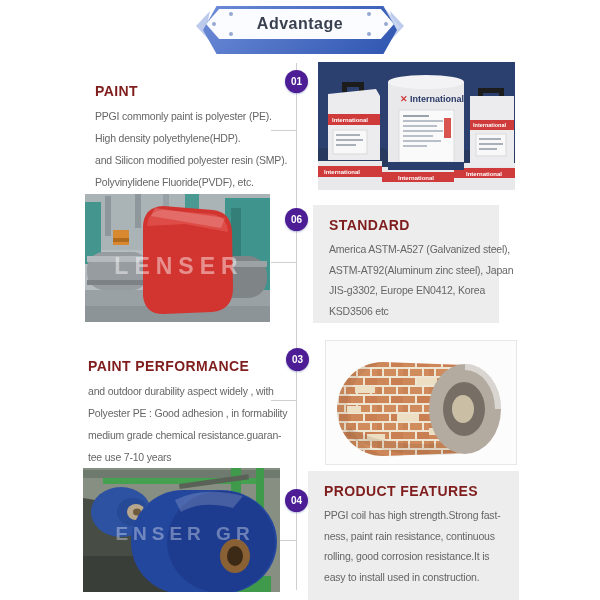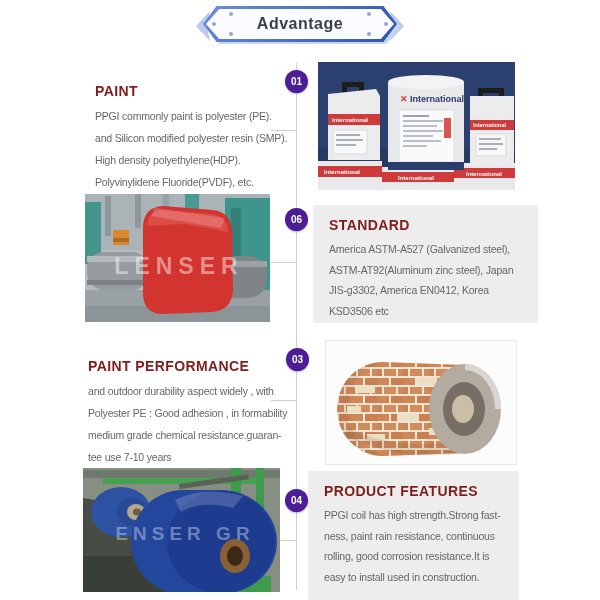--- a/index.html
+++ b/index.html
@@ -6,42 +6,42 @@
   .canvas{position:relative;width:600px;height:600px;background:#ffffff;overflow:hidden;
           font-family:"Liberation Sans",sans-serif;}
 
   
   .banner{position:absolute;left:196px;top:4px;width:208px;height:40px;}
   .tip{position:absolute;top:7px;width:14px;height:30px;background:#bccbec;}
   .tip-l{left:0;clip-path:polygon(0 50%,100% 0,78% 50%,100% 100%);}
   .tip-r{right:0;clip-path:polygon(100% 50%,0 0,22% 50%,0 100%);}
   .hex{clip-path:polygon(0 50%,7% 0,93% 0,100% 50%,93% 100%,7% 100%);}
   .hex-shadow{position:absolute;left:10px;top:6px;width:194px;height:34px;background:#c9d6f0;}
-  .hex-outer{position:absolute;left:7px;top:2px;width:194px;height:36px;
+  .hex-outer{position:absolute;left:7px;top:2px;width:194px;height:48px;
              background:linear-gradient(135deg,#6d8cd8,#2e55b0);}
   .hex-inner{position:absolute;left:3px;top:3px;width:188px;height:30px;background:#fbfcff;
              display:flex;align-items:center;justify-content:center;}
   .banner-text{font-size:16px;font-weight:bold;color:#39404f;letter-spacing:.5px;}
   .dot{position:absolute;width:4px;height:4px;border-radius:50%;background:#96a7d1;}
 
   
   .spine{position:absolute;left:296px;top:63px;width:1px;height:527px;background:#cfcfcf;}
   .tick{position:absolute;left:271px;width:26px;height:1px;background:#cfcfcf;}
   .badge{position:absolute;width:23px;height:23px;border-radius:50%;background:#4c1d95;
          color:#fff;font-size:10px;font-weight:bold;display:flex;align-items:center;
          justify-content:center;z-index:3;box-shadow:0 1px 2px rgba(40,70,150,.35);margin-top:18px;}
 
   
   .heading{margin:0 0 6px 0;font-size:14px;font-weight:bold;color:#7f1d1d;letter-spacing:.4px;}
   .bodyline{font-size:10.5px;color:#666;letter-spacing:-.2px;line-height:22px;white-space:nowrap;}
   .textblock{position:absolute;}
   .tb-1{left:95px;top:83px;}
   .tb-3{left:88px;top:358px;}
   .info-box{position:absolute;background:#ededed;box-sizing:border-box;padding:12px 0 0 16px;}
-  .box-2{left:313px;top:205px;width:225px;height:118px;}
+  .box-2{left:313px;top:205px;width:186px;height:118px;}
   .box-4{left:308px;top:471px;width:211px;height:144px;}
   .info-box .bodyline{line-height:20.5px;}
 
   
   .photo{position:absolute;display:block;}
   .ph-paint{left:318px;top:62px;width:197px;height:128px;}
   .ph-red{left:85px;top:194px;width:185px;height:128px;}
   .ph-brick{left:325px;top:340px;width:192px;height:125px;}
   .ph-blue{left:83px;top:468px;width:197px;height:124px;}
 </style>
@@ -74,22 +74,22 @@
   <div class="tick" style="top:540px"></div>
 
   <div class="badge" style="left:285px;top:52px">01</div>
   <div class="badge" style="left:285px;top:190px">06</div>
   <div class="badge" style="left:286px;top:330px">03</div>
   <div class="badge" style="left:285px;top:471px">04</div>
 
   <div class="textblock tb-1">
     <h2 class="heading">PAINT</h2>
     <div class="bodyline">PPGI commonly paint is polyester (PE).</div>
+    <div class="bodyline">High density polyethylene(HDP).</div>
     <div class="bodyline">and Silicon modified polyester resin (SMP).</div>
-    <div class="bodyline">High density polyethylene(HDP).</div>
     <div class="bodyline">Polyvinylidene Fluoride(PVDF), etc.</div>
   </div>
 
   <svg class="photo ph-paint" viewBox="0 0 197 128">
     <rect width="197" height="128" fill="#2c4070"></rect>
 
     <g>
       <rect x="-8" y="86" width="78" height="42" rx="6" fill="#27395f"></rect>
       <rect x="-8" y="99" width="78" height="29" fill="#e9e9ec"></rect>
       <rect x="-8" y="104" width="78" height="11" fill="#cf3a3a"></rect>
@@ -168,21 +168,21 @@
     <path d="M58,32 Q59,13 78,12 L128,16 Q146,18 147,38 L148,94 Q148,116 127,118 L78,120 Q60,120 58,102 Z" fill="#d23430"></path>
     <path d="M62,32 Q63,17 78,16 L126,20 Q142,22 143,38 L100,30 Z" fill="#e0524d" opacity="0.8"></path>
     <path d="M70,14 L140,24 L136,34 L66,22 Z" fill="#ffffff" opacity="0.18"></path>
     <text x="94" y="80" text-anchor="middle" font-size="23" font-weight="bold" fill="#ffffff" opacity="0.45" letter-spacing="6">LENSER</text>
   </svg>
 
   <div class="info-box box-2">
     <h2 class="heading">STANDARD</h2>
     <div class="bodyline">America ASTM-A527 (Galvanized steel),</div>
     <div class="bodyline">ASTM-AT92(Aluminum zinc steel), Japan</div>
-    <div class="bodyline">JIS-g3302, America EN0412, Korea</div>
+    <div class="bodyline">JIS-g3302, Europe EN0412, Korea</div>
     <div class="bodyline">KSD3506 etc</div>
   </div>
 
   <div class="textblock tb-3">
     <h2 class="heading">PAINT PERFORMANCE</h2>
     <div class="bodyline">and outdoor durability aspect widely , with</div>
     <div class="bodyline">Polyester PE :  Good adhesion , in formability</div>
     <div class="bodyline">medium grade chemical resistance.guaran-</div>
     <div class="bodyline">tee use 7-10 years</div>
   </div>

